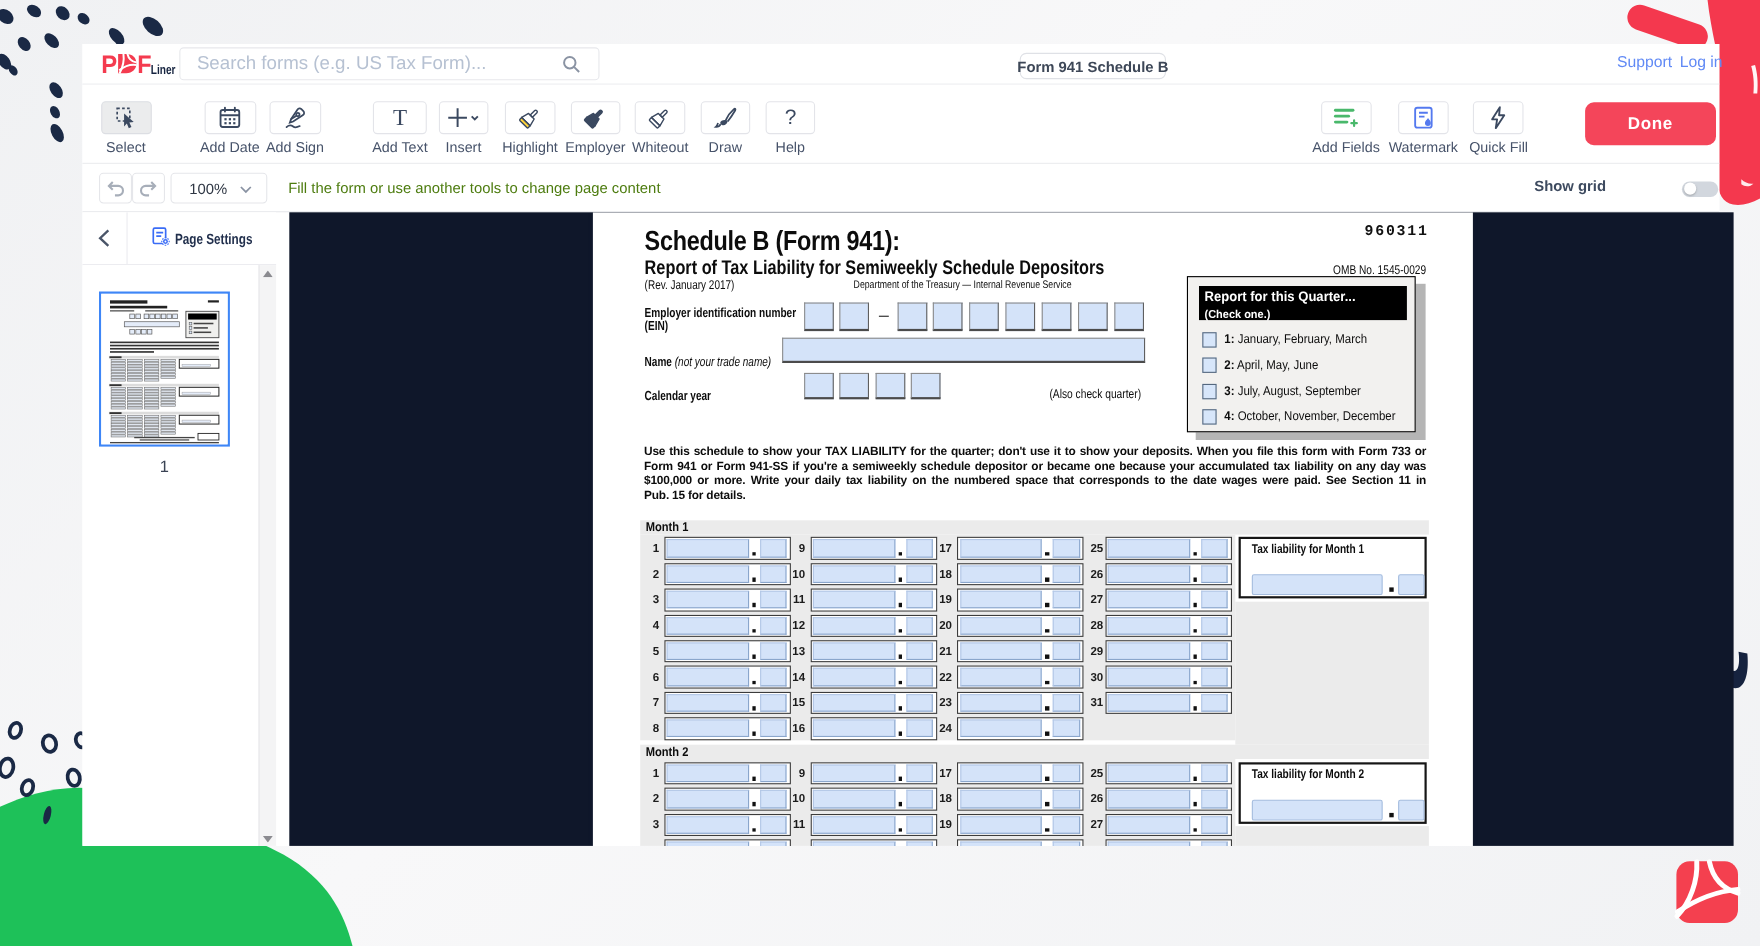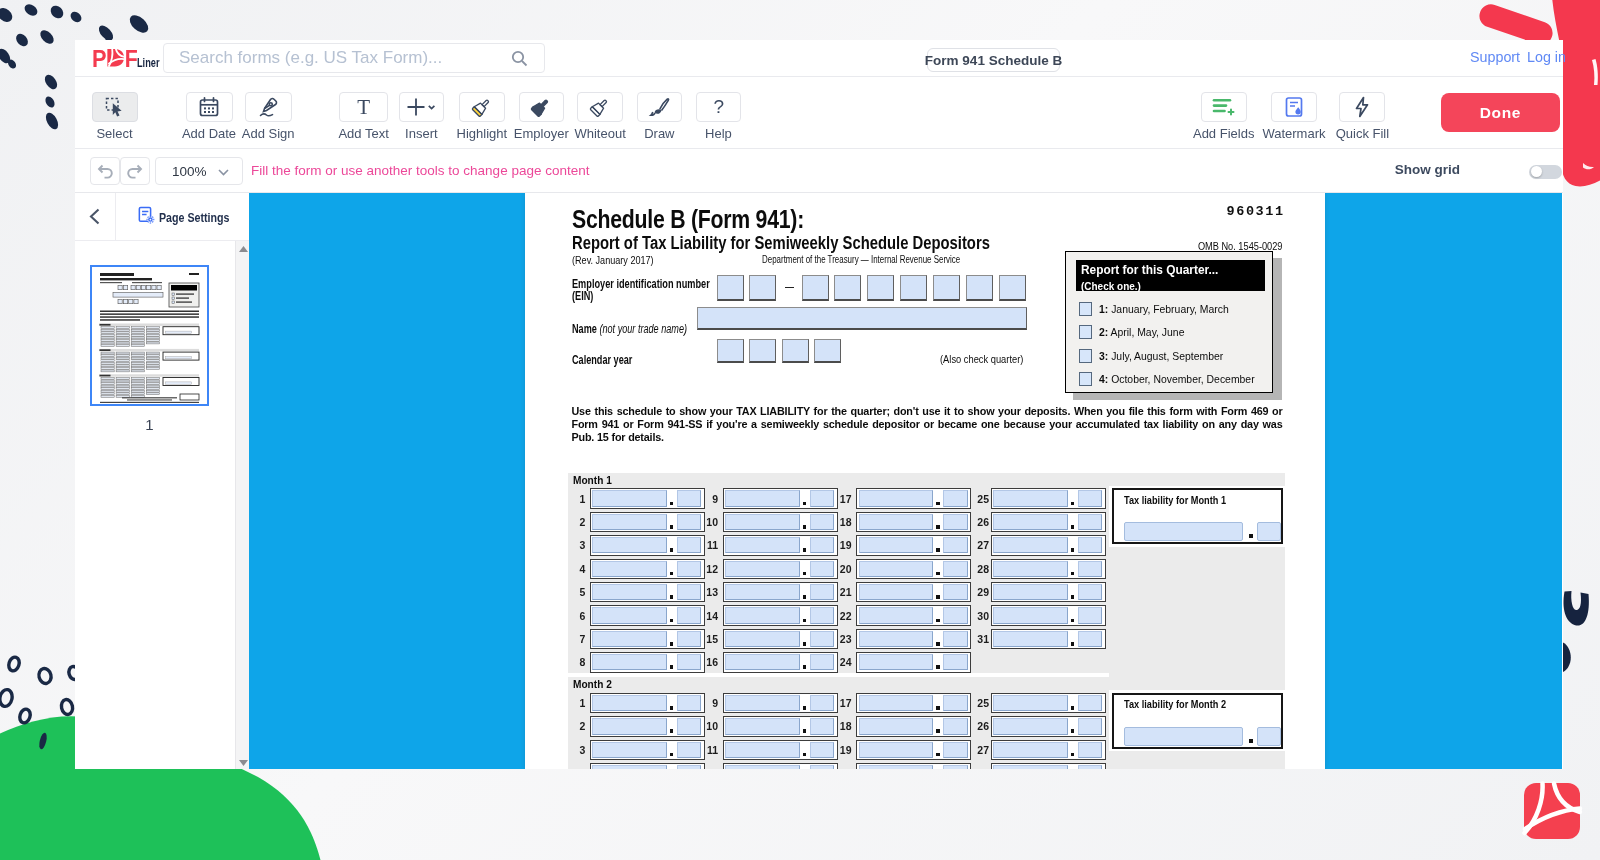--- a/index.html
+++ b/index.html
@@ -20,21 +20,21 @@
 #chip{position:absolute;left:852px;top:8px;width:133px;white-space:nowrap;height:24px;border:1px solid #dfe1e6;border-radius:6px;font-size:13.5px;font-weight:bold;color:#3d4757;display:flex;align-items:center;justify-content:center}
 .toplink{position:absolute;top:9px;font-size:14.3px;color:#6089f5;white-space:nowrap}
 
 #sidehdr{position:absolute;left:0;top:152.5px;width:175.5px;height:48px;background:#fff;border-bottom:1px solid #ececf0}
 #sidev{position:absolute;left:40px;top:152.5px;width:1px;height:48px;background:#ececf0}
 #thumbarea{position:absolute;left:0;top:200.5px;width:160px;height:528.5px;background:#fff}
 #sbar{position:absolute;left:160px;top:200.5px;width:15.5px;height:528.5px;background:#f4f4f5;border-left:1px solid #e7e7ea}
 #thumb{position:absolute;left:15px;top:225px;width:119px;height:141px;border:2px solid #3e86f7;background:#fff}
 #tnum{position:absolute;left:15px;top:376px;width:119px;text-align:center;font-size:15px;color:#3a4354}
 
-#canvas{position:absolute;left:174px;top:152.5px;width:1312.5px;height:576.5px;background:#0ea5e9;overflow:hidden}
+#canvas{position:absolute;left:188px;top:152.5px;width:1312.5px;height:576.5px;background:#0f172a;overflow:hidden}
 #page{position:absolute;left:275.5px;top:0;width:800px;height:577px;background:#fff;box-shadow:0 0 5px rgba(40,50,60,.18);font-family:"Liberation Sans",sans-serif;color:#0c0c0c;overflow:hidden}
 #page .b{font-weight:bold}
 .sqx{display:inline-block;transform-origin:0 0;white-space:nowrap}
 .bluebox{position:absolute;background:#d4e3f9;border:1px solid #8c8c8c;border-bottom:2px solid #4b4b4b;border-right:1.5px solid #5f5f5f}
 .gray{position:absolute;background:#ebebeb}
 .cel{position:absolute;background:#fff;border:1px solid #3c3c3c}
 .cb1{position:absolute;left:1.5px;top:1.2px;width:74.5px;height:16.2px;background:#d4e3f9;border:1px solid #b3c7e6;border-right-color:#8aa6cc;border-bottom-color:#8aa6cc}
 .cb2{position:absolute;left:86.2px;top:1.2px;width:24.5px;height:16.2px;background:#d4e3f9;border:1px solid #b3c7e6;border-right-color:#8aa6cc;border-bottom-color:#8aa6cc}
 .cdot{position:absolute;left:79px;top:12.3px;width:3.6px;height:3.6px;background:#111}
 .cnum{position:absolute;width:30px;text-align:right;font-size:10.5px;font-weight:bold;color:#1c1c1c;display:flex;align-items:center;justify-content:flex-end}
@@ -278,21 +278,21 @@
           <path d="M11.5 1.5 L15 5 L11.5 8.5"></path>
           <path d="M15 5 H6.5 A4.3 4.3 0 0 0 6.5 13.6 H9.5"></path>
         </svg>
       </div>
 <div class="sbtn" style="left:80px;width:88px;justify-content:flex-start">
         <span style="margin-left:16px;font-size:13.5px;color:#2f3744">100%</span>
         <svg style="position:absolute;right:13px;top:11px" width="11" height="7" viewBox="0 0 11 7" fill="none" stroke="#8a93a3" stroke-width="1.6">
           <path d="M1 1 L5.5 5.5 L10 1"></path>
         </svg>
       </div>
-<div style="position:absolute;left:176px;top:14px;font-size:13.5px;color:#ec4899">Fill the form or use another tools to change page content</div>
+<div style="position:absolute;left:187px;top:14px;font-size:13.5px;color:#4d7c0f">Fill the form or use another tools to change page content</div>
 <div style="position:absolute;left:1310px;top:13px;width:75px;text-align:right;font-size:13.5px;font-weight:bold;color:#3d4a5f">Show grid</div>
 <div style="position:absolute;left:1454px;top:16px;width:33px;height:14px;background:#d2d7de;border-radius:7px"></div>
 <div style="position:absolute;left:1456px;top:17.5px;width:11px;height:11px;background:#fff;border-radius:50%;box-shadow:0 1px 2px rgba(0,0,0,.25)"></div>
 </div>
 <div id="sidehdr"></div>
     <div id="sidev"></div>
 <svg style="position:absolute;left:14px;top:168px" width="11" height="17" viewBox="0 0 11 17" fill="none" stroke="#4a5568" stroke-width="2.1">
       <path d="M9.5 1.5 L2 8.5 L9.5 15.5"></path>
     </svg>
 <svg style="position:absolute;left:63px;top:166px" width="18" height="19" viewBox="0 0 20 21" fill="none" stroke="#3a6cf6" stroke-width="1.7">
@@ -507,22 +507,23 @@
 <div class="qcb" style="top:50.0px"></div>
 <div class="qlbl" style="top:51.0px"><span class="sqx qsq"><span class="b">1:</span> January, February, March</span></div>
 <div class="qcb" style="top:73.45px"></div>
 <div class="qlbl" style="top:74.45px"><span class="sqx qsq"><span class="b">2:</span> April, May, June</span></div>
 <div class="qcb" style="top:96.9px"></div>
 <div class="qlbl" style="top:97.9px"><span class="sqx qsq"><span class="b">3:</span> July, August, September</span></div>
 <div class="qcb" style="top:120.35px"></div>
 <div class="qlbl" style="top:121.35px"><span class="sqx qsq"><span class="b">4:</span> October, November, December</span></div>
 </div>
 <div class="abs" style="left:47px;top:212px">
-<div class="pline">Use this schedule to show your TAX LIABILITY for the quarter; don't use it to show your deposits. When you file this form with Form 469 or</div>
+<div class="pline">Use this schedule to show your TAX LIABILITY for the quarter; don't use it to show your deposits. When you file this form with Form 733 or</div>
 <div class="pline">Form 941 or Form 941-SS if you're a semiweekly schedule depositor or became one because your accumulated tax liability on any day was</div>
+<div class="pline">$100,000 or more. Write your daily tax liability on the numbered space that corresponds to the date wages were paid. See Section 11 in</div>
 <div class="pline" style="text-align-last:left">Pub. 15 for details.</div>
 </div>
 <div class="gray" style="left:43px;top:280.5px;width:717px;height:13px"></div>
 <div class="abs b" style="left:48px;top:281.5px;font-size:11.5px"><span class="sqx mon">Month 1</span></div>
 <div class="gray" style="left:43px;top:293.5px;width:541px;height:186.5px"></div>
 <div class="gray" style="left:584px;top:354.5px;width:176px;height:130px"></div>
 <div class="cnum" style="left:30.799999999999997px;top:295.8px;height:20.6px">1</div>
         <div class="cel" style="left:65.3px;top:295.8px;width:115.2px;height:20.6px">
           <div class="cb1"></div>
           <div class="cdot"></div>

